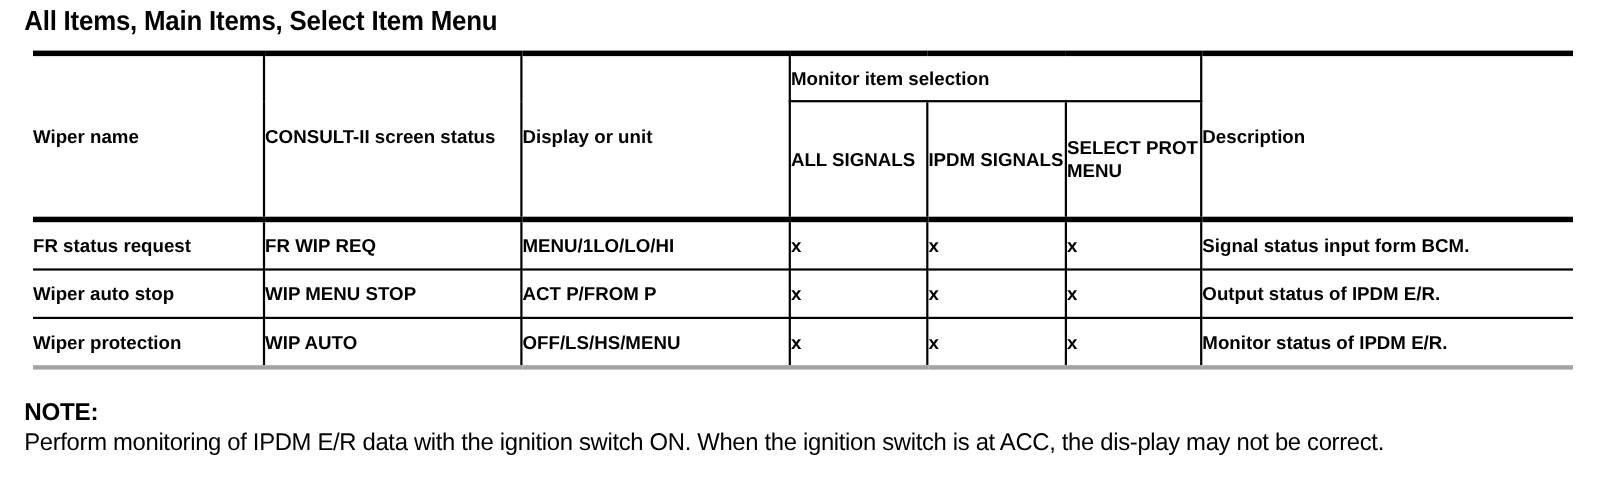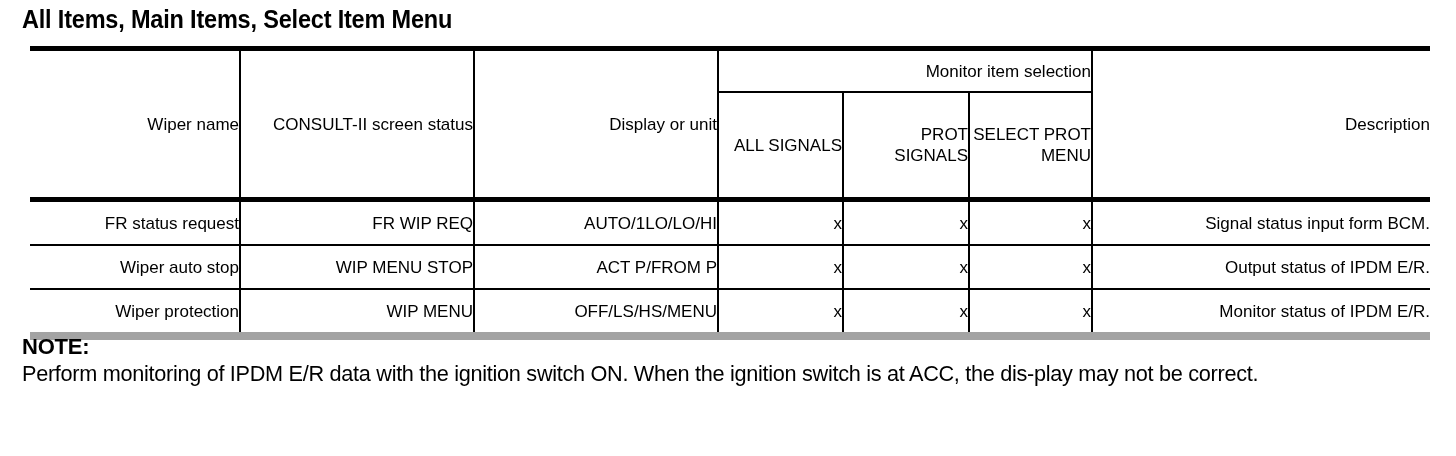--- a/index.html
+++ b/index.html
@@ -41,32 +41,32 @@
     position: absolute;
     left: 30px;
     top: 46px;
     width: 1400px;
     border-collapse: collapse;
     table-layout: fixed;
     font-size: 17px;
   }
   .data-table td, .data-table th {
     padding: 0;
-    font-weight: normal;
+    font-weight: bold;
     vertical-align: middle;
-    text-align: right;
+    text-align: left;
     line-height: 21px;
   }
 
   
   .vr-right { border-right: 2px solid #000; }
 
   
   .rule-thick-top { border-top: 5px solid #000; }
-  .rule-thick-bot { border-bottom: 8px solid #a3a3a3; }
+  .rule-thick-bot { border-bottom: 4px solid #a3a3a3; }
   .rule-thin-bot  { border-bottom: 2px solid #000; }
 
   .hdr-tall { height: 146px; }
   .hdr-group { height: 40px; }
   .hdr-sub   { height: 104px; }
 
   .body-row td { height: 42px; }
 
   .cell-pad-l { text-align: left; padding-left: 11px; }
   .cell-center { text-align: center; }
@@ -78,20 +78,21 @@
     position: absolute;
     left: 22px;
     top: 334px;
     width: 1420px;
   }
   .note-label {
     font-size: 22px;
     font-weight: bold;
     line-height: 26px;
     letter-spacing: -0.2px;
+    margin-top: 28px;
   }
   .note-text {
     font-size: 22px;
     line-height: 27px;
     letter-spacing: -0.3px;
     transform: scaleX(0.985);
     transform-origin: left top;
   }
 </style>
 </head>
@@ -115,49 +116,49 @@
     <thead>
       <tr>
         <th class="rule-thick-top vr-right hdr-tall" rowspan="2">Wiper name</th>
         <th class="rule-thick-top vr-right hdr-tall" rowspan="2">CONSULT-II screen status</th>
         <th class="rule-thick-top vr-right hdr-tall" rowspan="2">Display or unit</th>
         <th class="rule-thick-top rule-thin-bot vr-right hdr-group" colspan="3">Monitor item selection</th>
         <th class="rule-thick-top hdr-tall" rowspan="2">Description</th>
       </tr>
       <tr>
         <th class="vr-right hdr-sub">ALL SIGNALS</th>
-        <th class="vr-right hdr-sub">PROT SIGNALS</th>
+        <th class="vr-right hdr-sub">IPDM SIGNALS</th>
         <th class="vr-right hdr-sub">SELECT PROT MENU</th>
       </tr>
     </thead>
 
     <tbody>
       <tr class="body-row">
         <td class="rule-thick-top rule-thin-bot vr-right cell-pad-l nowrap">FR status request</td>
         <td class="rule-thick-top rule-thin-bot vr-right cell-pad-l nowrap">FR WIP REQ</td>
-        <td class="rule-thick-top rule-thin-bot vr-right cell-center nowrap">AUTO/1LO/LO/HI</td>
+        <td class="rule-thick-top rule-thin-bot vr-right cell-center nowrap">MENU/1LO/LO/HI</td>
         <td class="rule-thick-top rule-thin-bot vr-right cell-center">x</td>
         <td class="rule-thick-top rule-thin-bot vr-right cell-center">x</td>
         <td class="rule-thick-top rule-thin-bot vr-right cell-center">x</td>
         <td class="rule-thick-top rule-thin-bot cell-pad-l nowrap">Signal status input form BCM.</td>
       </tr>
 
       <tr class="body-row">
         <td class="rule-thin-bot vr-right cell-pad-l nowrap">Wiper auto stop</td>
         <td class="rule-thin-bot vr-right cell-pad-l nowrap">WIP MENU STOP</td>
         <td class="rule-thin-bot vr-right cell-center nowrap">ACT P/FROM P</td>
         <td class="rule-thin-bot vr-right cell-center">x</td>
         <td class="rule-thin-bot vr-right cell-center">x</td>
         <td class="rule-thin-bot vr-right cell-center">x</td>
         <td class="rule-thin-bot cell-pad-l nowrap">Output status of IPDM E/R.</td>
       </tr>
 
       <tr class="body-row">
         <td class="rule-thick-bot vr-right cell-pad-l nowrap">Wiper protection</td>
-        <td class="rule-thick-bot vr-right cell-pad-l nowrap">WIP MENU</td>
+        <td class="rule-thick-bot vr-right cell-pad-l nowrap">WIP AUTO</td>
         <td class="rule-thick-bot vr-right cell-center nowrap">OFF/LS/HS/MENU</td>
         <td class="rule-thick-bot vr-right cell-center">x</td>
         <td class="rule-thick-bot vr-right cell-center">x</td>
         <td class="rule-thick-bot vr-right cell-center">x</td>
         <td class="rule-thick-bot cell-pad-l nowrap">Monitor status of IPDM E/R.</td>
       </tr>
     </tbody>
   </table>
 
   <div class="note-block">

